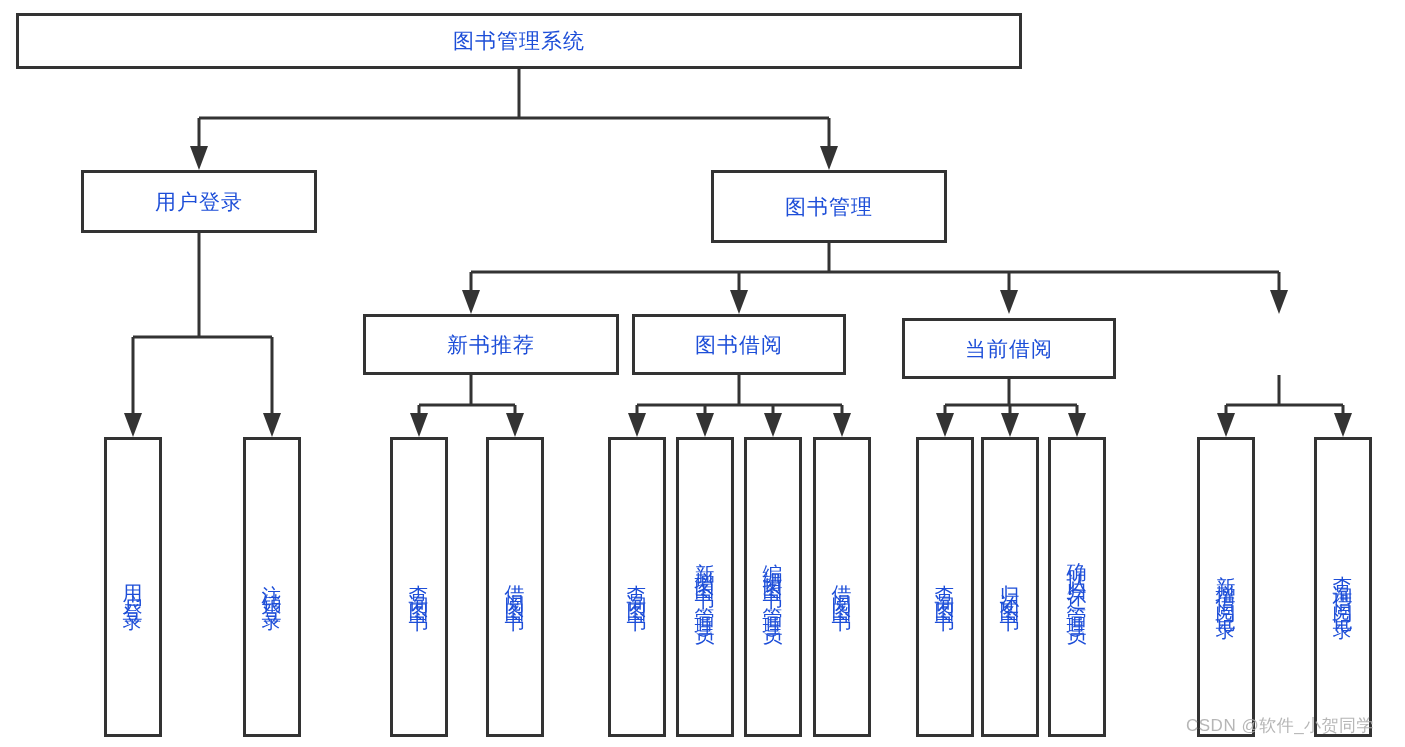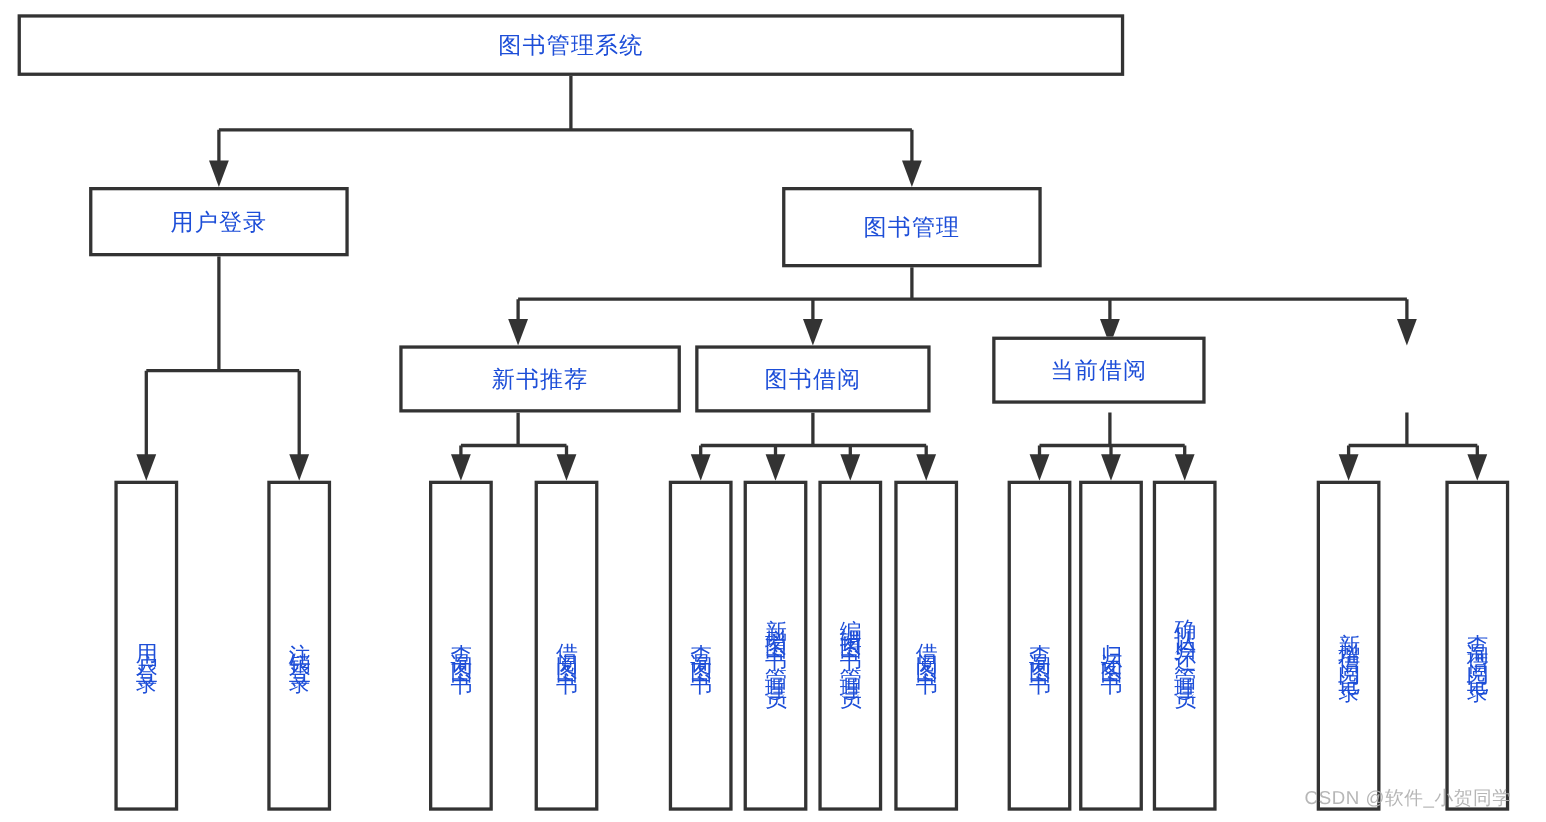--- a/index.html
+++ b/index.html
@@ -33,21 +33,21 @@
     justify-content: center;
     z-index: 2;
     text-align: center;
   }
   .hbox { font-size: 21px; letter-spacing: 1px; }
   .root-box    { left: 16px;   top: 13px;  width: 1006px; height: 56px; }
   .lvl2-left   { left: 81px;   top: 170px; width: 236px;  height: 63px; }
   .lvl2-right  { left: 711px;  top: 170px; width: 236px;  height: 73px; }
   .lvl3-a { left: 363px;  top: 314px; width: 256px; height: 61px; }
   .lvl3-b { left: 632px;  top: 314px; width: 214px; height: 61px; }
-  .lvl3-c { left: 902px;  top: 306px; width: 194px; height: 61px; }
+  .lvl3-c { left: 902px;  top: 318px; width: 214px; height: 61px; }
   .lvl3-d { left: 1172px; top: 314px; width: 214px; height: 61px; }
   .vbox {
     top: 437px;
     width: 58px;
     height: 300px;
     writing-mode: vertical-rl;
     text-orientation: mixed;
     font-size: 20px;
     letter-spacing: 9px;
     line-height: 1;

